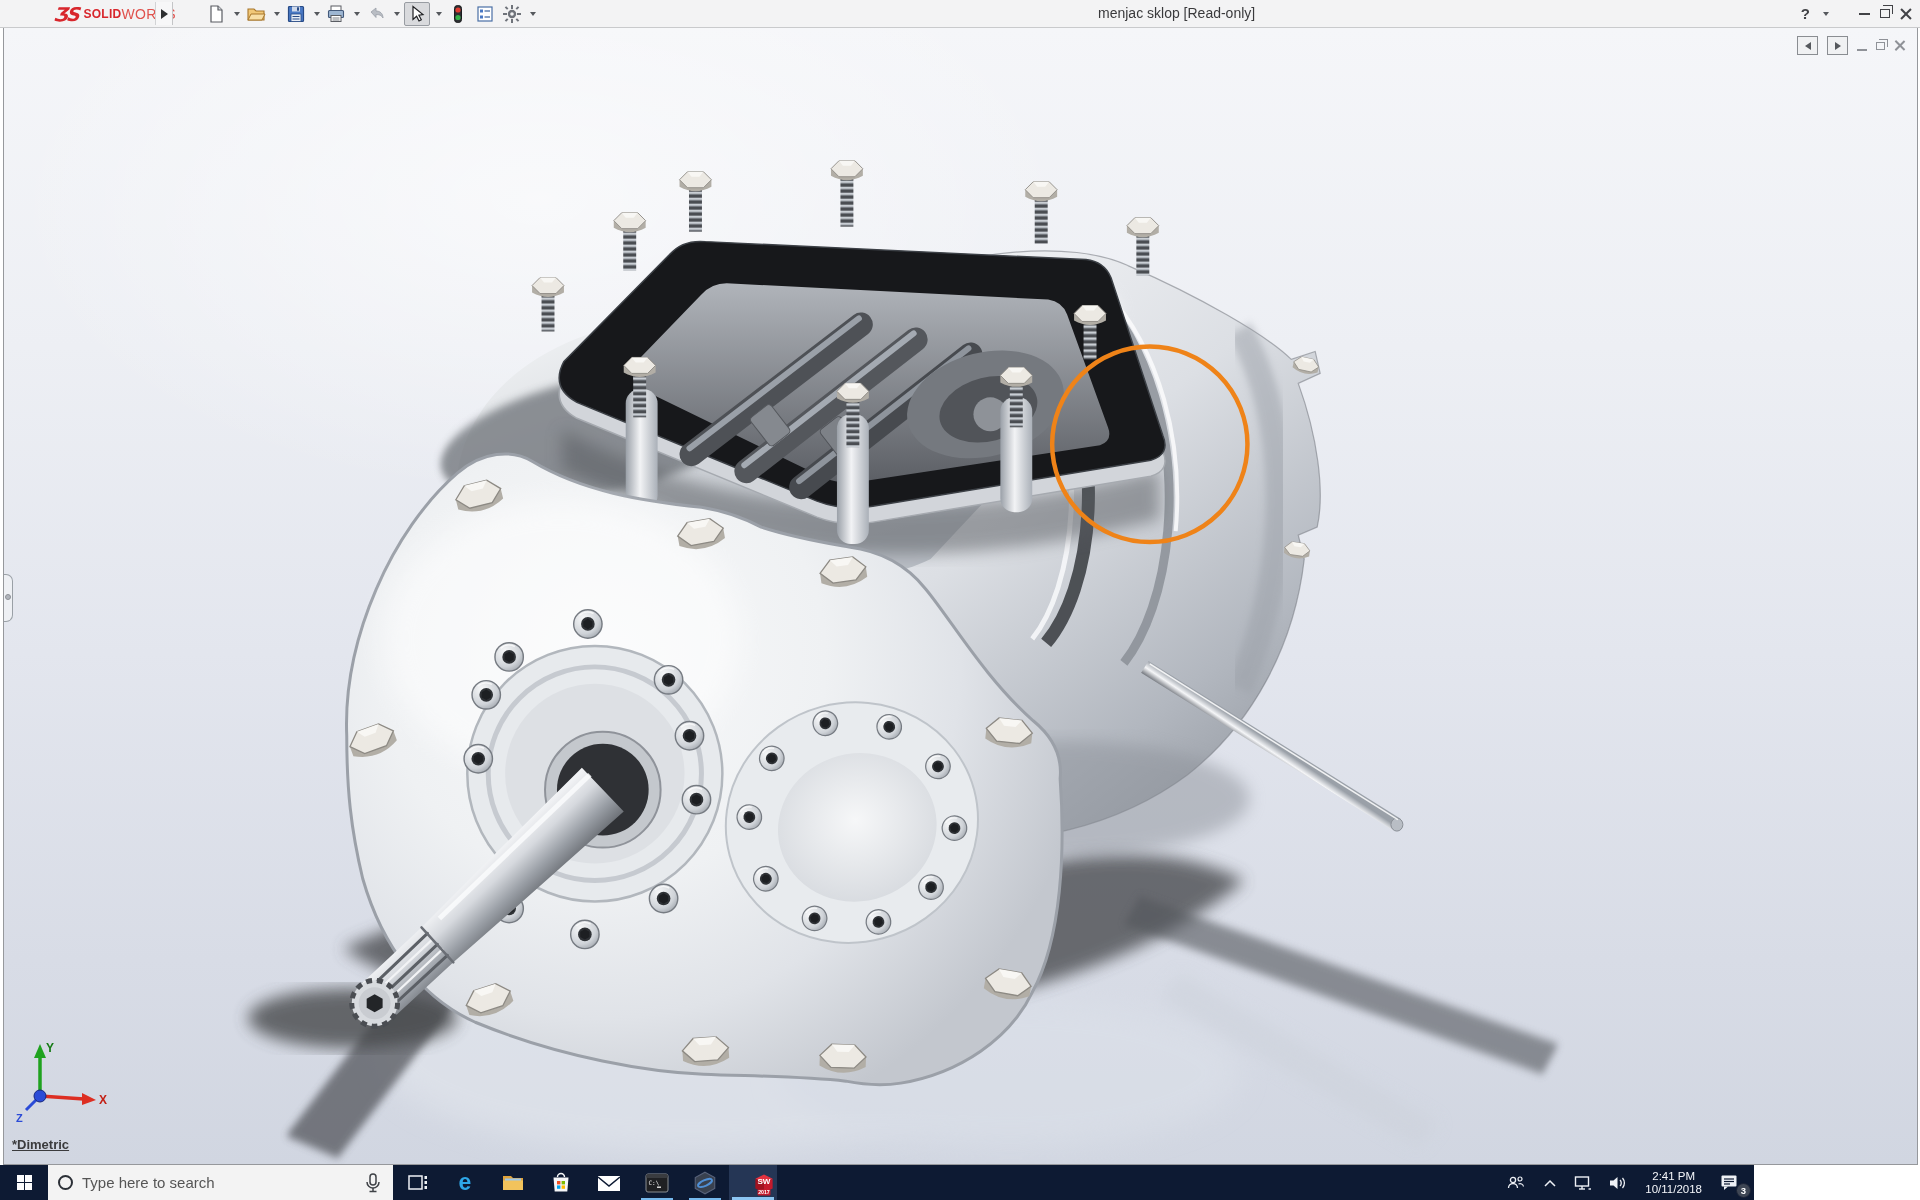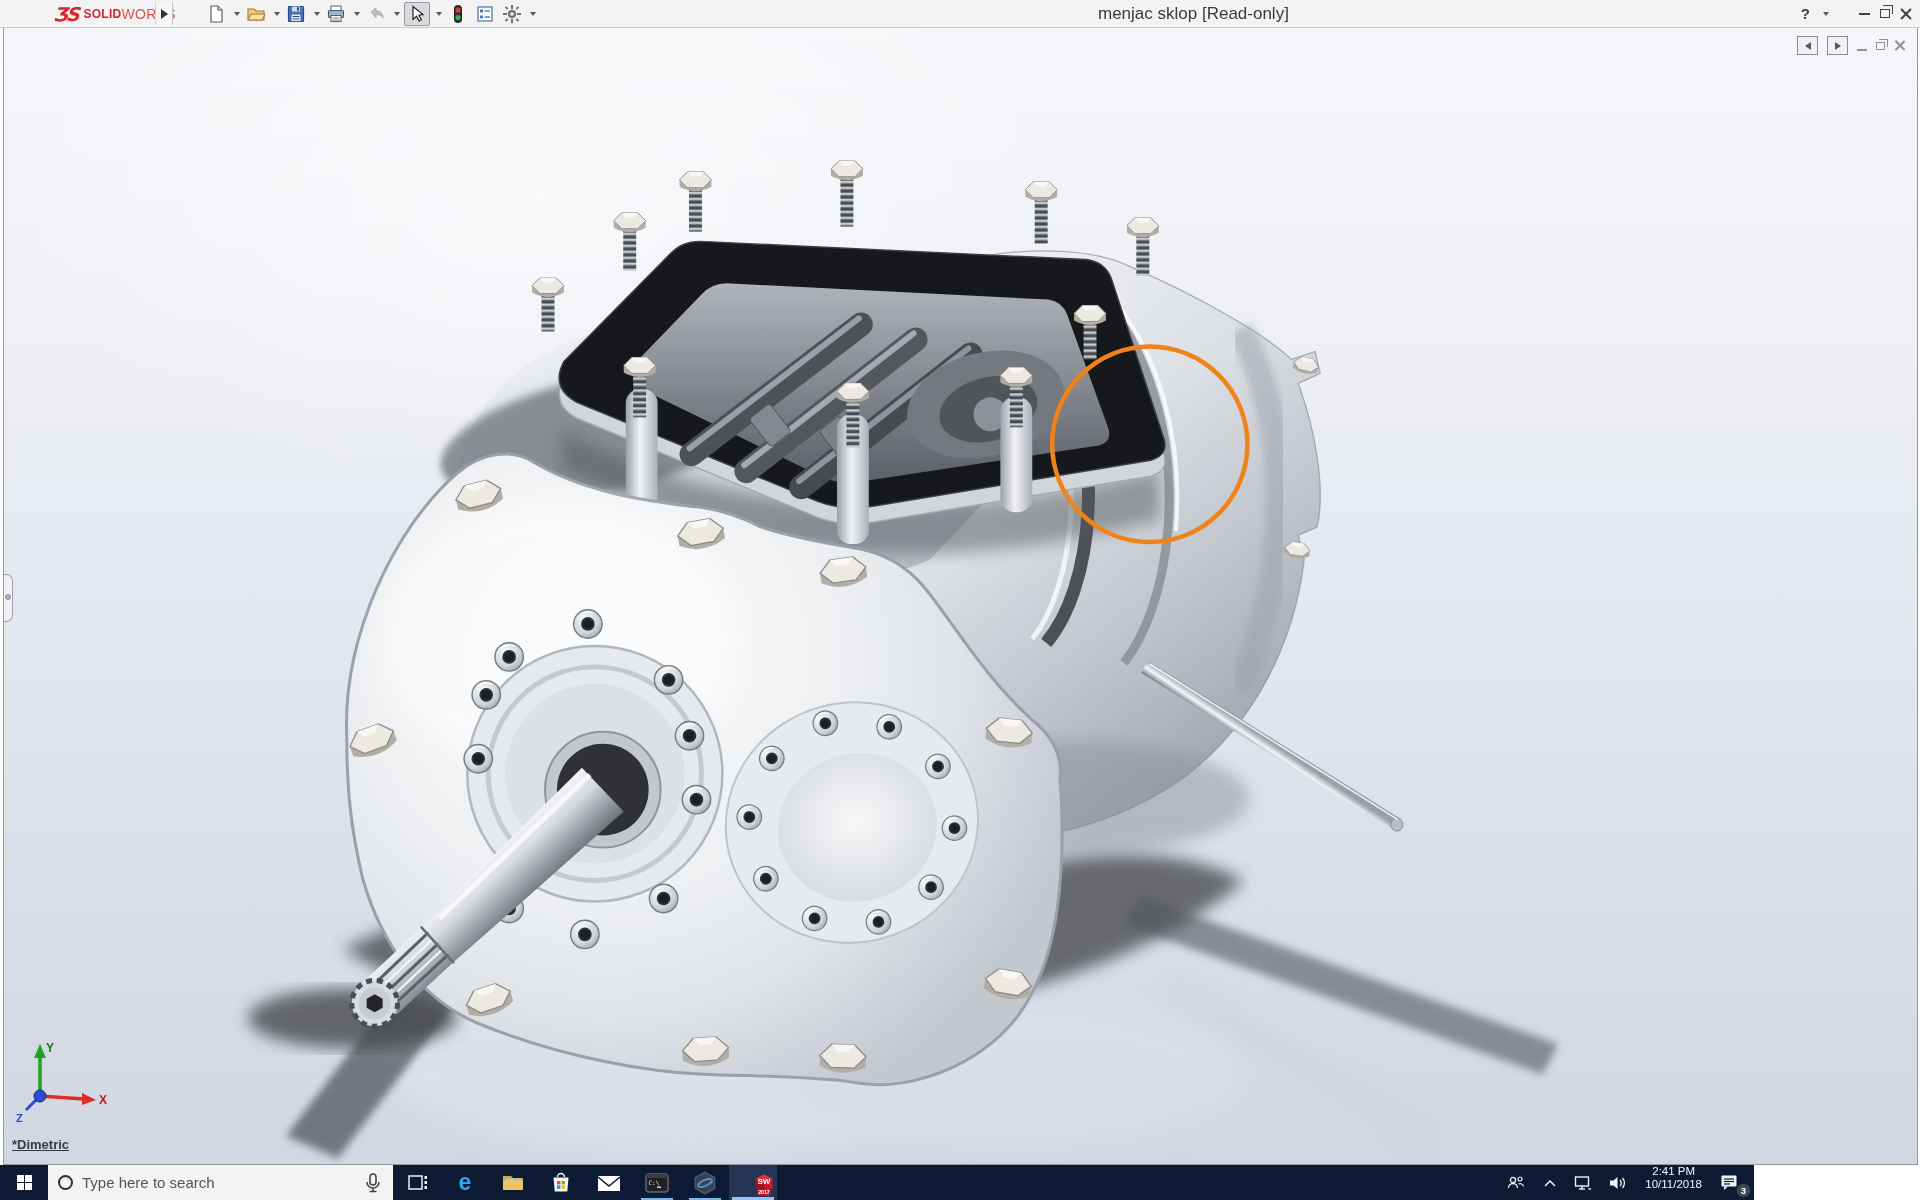--- a/index.html
+++ b/index.html
@@ -18,21 +18,21 @@
     border-left:1px solid #d2d3d5; border-right:1px solid #c4c5c7; display:flex;
     align-items:center; justify-content:center; background:#f7f7f8; }
   .flyout-tri { width:0; height:0; border-top:5px solid transparent; border-bottom:5px solid transparent;
     border-left:7px solid #2e2f31; }
   .toolbar { position:absolute; left:204px; top:1px; height:26px; display:flex; align-items:center; }
   .tb-btn { height:24px; display:flex; align-items:center; padding:0 2px; margin-right:3px; border-radius:2px; }
   .tb-btn.pressed { background:#d9dadd; border:1px solid #989ca2; }
   .caret { width:0; height:0; border-left:3.5px solid transparent; border-right:3.5px solid transparent;
     border-top:4px solid #55585d; margin:0 4px 0 3px; }
   .win-title { position:absolute; left:1098px; top:0; height:27px; line-height:27px;
-    font-size:17px; color:#3a3a3c; white-space:nowrap; }
+    font-size:14px; color:#3a3a3c; white-space:nowrap; }
   .title-ctrls { position:absolute; right:8px; top:0; height:27px; display:flex; align-items:center; gap:10px; }
   .help-q { font-size:15px; font-weight:bold; color:#414246; }
   .glyph-min { width:11px; height:2px; background:#414246; }
   .glyph-restore { width:10px; height:9px; border:1.6px solid #414246; position:relative; }
   .glyph-restore::before { content:""; position:absolute; left:2px; top:-5px; width:9px; height:8px;
     border:1.6px solid #414246; border-bottom:none; border-left:none; }
   .glyph-close { position:relative; width:12px; height:12px; }
   .glyph-close::before,.glyph-close::after { content:""; position:absolute; left:5px; top:-1px;
     width:2px; height:14px; background:#414246; }
   .glyph-close::before { transform:rotate(45deg); } .glyph-close::after { transform:rotate(-45deg); }
@@ -70,21 +70,21 @@
   .win-logo { width:15px; height:15px; display:grid; grid-template-columns:7px 7px; grid-template-rows:7px 7px; gap:1px; }
   .win-logo i { background:#fdfdfe; }
   .tb-search { width:345px; background:#f3f3f3; display:flex; align-items:center; padding:0 10px; gap:9px; }
   .cortana-ring { width:15px; height:15px; border:2.4px solid #2b2f36; border-radius:50%; flex:none; }
   .search-text { font-size:15px; color:#555; flex:1; white-space:nowrap; }
   .tb-app { width:48px; position:relative; display:flex; align-items:center; justify-content:center; }
   .tb-app.active { background:rgba(135,170,225,.20);justify-content:flex-end; }
   .underline { position:absolute; bottom:0; left:50%; transform:translateX(-50%); height:2px; width:32px; background:#76b9ed; }
   .tb-app.active .underline { height:3px; width:42px; background:#8cc5f2; }
   .edge-e { font-size:23px; font-weight:bold; color:#2ea7e8; }
-  .tb-tray { margin-left:auto; display:flex; gap:7px; padding-right:10px; }
+  .tb-tray { margin-left:auto; display:flex; align-items:center; gap:7px; padding-right:10px; }
   .tray-btn { height:35px; display:flex; align-items:center; justify-content:center; padding:0 5px; }
   .tray-clock { color:#f4f6fa; font-size:11.5px; text-align:center; line-height:13px; padding:0 6px; }
   .action-wrap { position:relative; }
   .badge { position:absolute; right:-7px; bottom:2px; width:15px; height:15px; border-radius:50%;
     background:#3e4654; color:#fff; font-size:9.5px; font-weight:bold; display:flex;
     align-items:center; justify-content:center; border:1px solid #1a2235; }
 </style>
 </head>
 <body>
 

